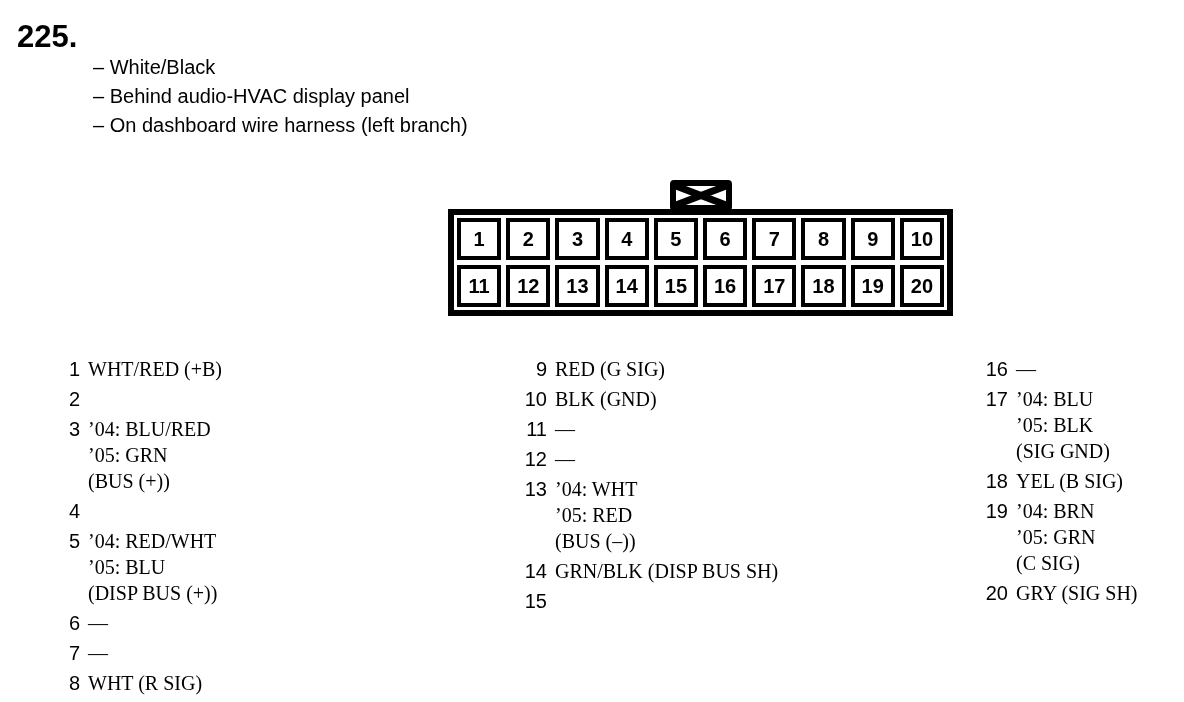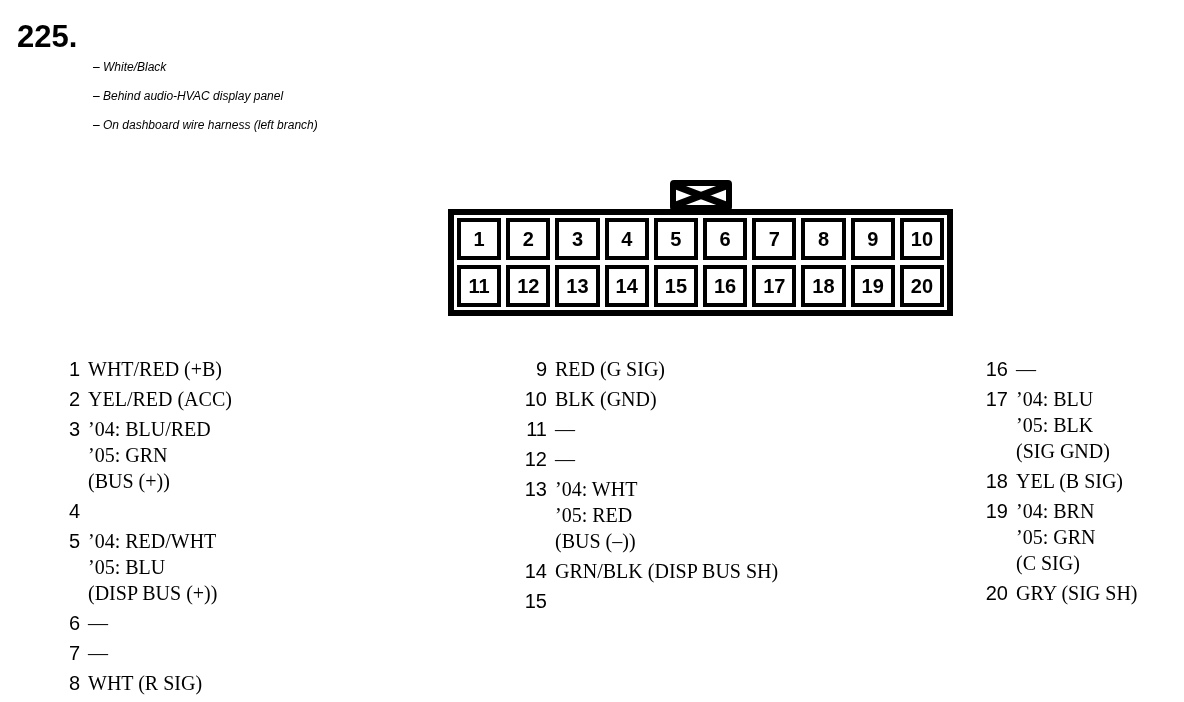--- a/index.html
+++ b/index.html
@@ -17,23 +17,22 @@
     display: flex; align-items: baseline;
     font-size: 31px; font-weight: bold; line-height: 1.1;
     white-space: nowrap;
     margin-left: 15px;
   }
   .header .section-number { display: inline-block; }
   .header .section-title { margin-left: 24px; }
 
   .notes {
     position: absolute; left: 93px; top: 53px;
-    font-size: 12px; line-height: 29px;
+    font-size: 20px; line-height: 29px;
     white-space: nowrap;
-    font-style: italic;
   }
 
   
   .connector-wrap {
     position: absolute; left: 448px; top: 180px; width: 505px;
   }
   .connector-tab {
     position: absolute; left: 50%; margin-left: -31px; top: 0;
     width: 62px; height: 31px;
     border: 6px solid #000; border-radius: 4px;
@@ -146,21 +145,20 @@
 
 <div class="pin-col pin-col-1">
 
     <div class="pin-entry">
       <span class="pin-num">1</span>
       <span class="pin-wire">WHT/RED (+B)</span>
     </div>
 
     <div class="pin-entry">
       <span class="pin-num">2</span>
-      <span class="pin-wire">YEL/RED (ACC)</span>
     </div>
 
     <div class="pin-entry">
       <span class="pin-num">3</span>
       <span class="pin-wire">’04: BLU/RED
 ’05: GRN
 (BUS (+))</span>
     </div>
 
     <div class="pin-entry">

